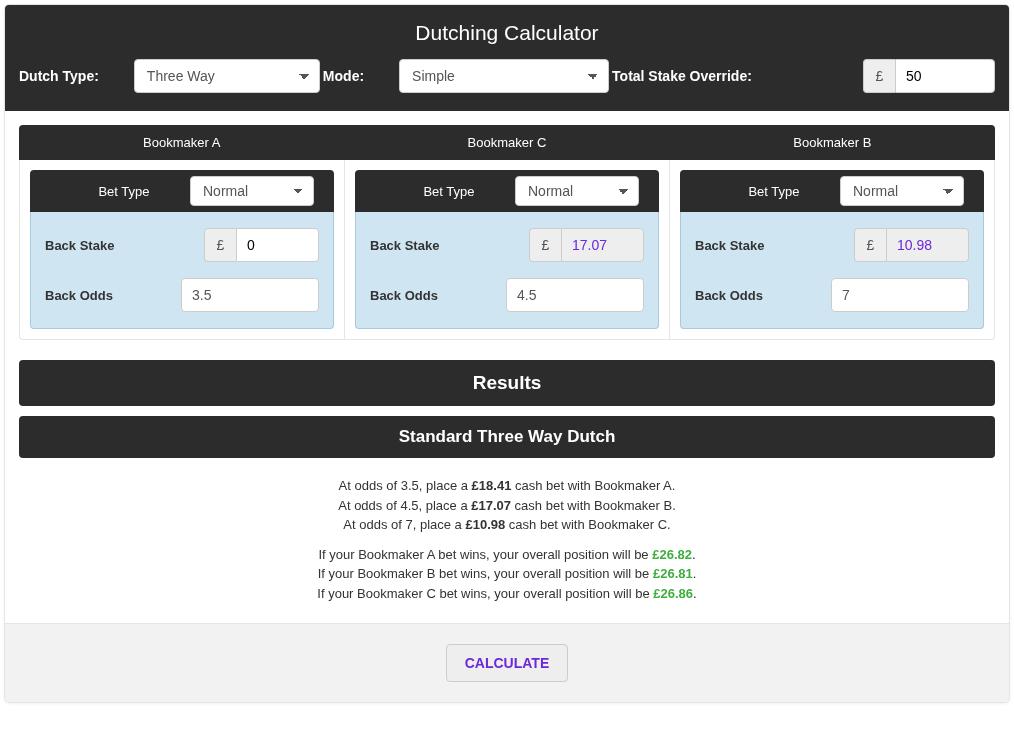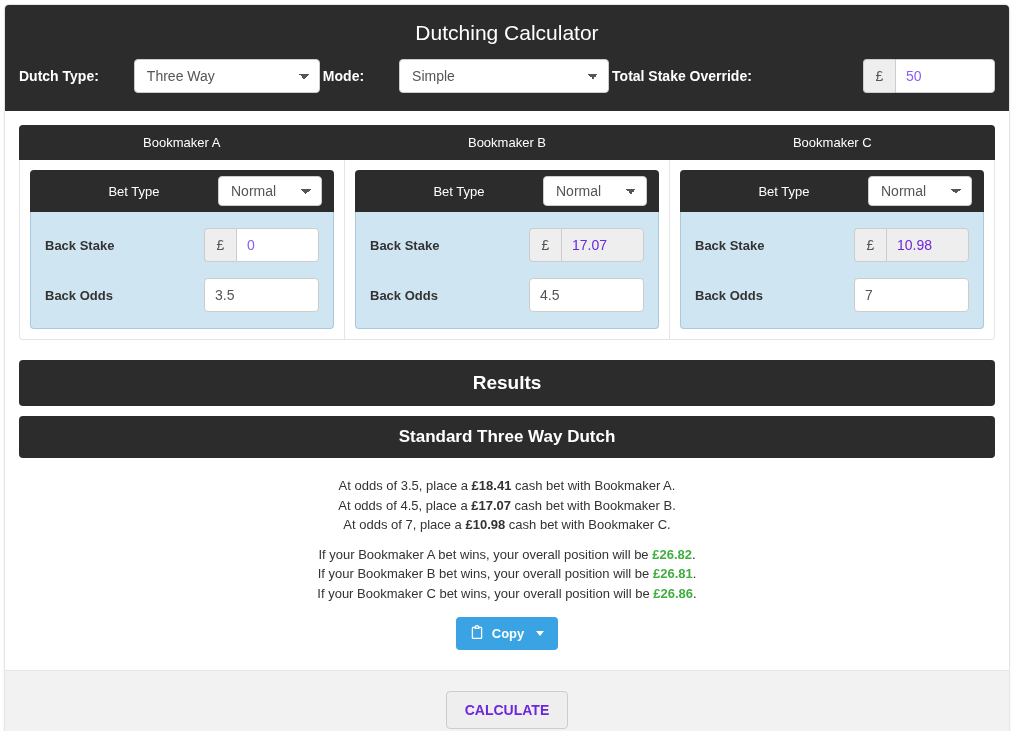--- a/index.html
+++ b/index.html
@@ -66,30 +66,30 @@
     color: #555;
     font-size: 14px;
   }
   .ig-input {
     border: 1px solid #ccc;
     border-radius: 0 4px 4px 0;
     height: 34px;
     padding: 0 10px;
     font-size: 14px;
     width: 100px;
-    color: #8b5cf6;
+    color: #000000;
   }
   .ig-input.readonly { background: #eee; color: #6d28d9; }
   .plain-input {
     border: 1px solid #ccc;
     border-radius: 4px;
     height: 34px;
     padding: 0 10px;
     font-size: 14px;
-    width: 115px;
+    width: 138px;
     color: #555;
   }
 
   .section {
     padding: 14px;
   }
   .bookers-header {
     display: flex;
     background: #2c2c2c;
     color: #fff;
@@ -112,29 +112,29 @@
     flex: 1;
     padding: 10px;
   }
   .booker-col + .booker-col { border-left: 1px solid #e5e5e5; }
   .bet-type-bar {
     background: #2c2c2c;
     color: #fff;
     border-radius: 4px 4px 0 0;
     display: flex;
     align-items: center;
-    padding: 6px 12px;
+    padding: 6px 20px;
   }
   .bet-type-bar .lbl {
     flex: 1;
     text-align: center;
     font-size: 13px;
     padding-left: 40px;
   }
-  .bet-type-bar .select { height: 30px; width: 104px; background-position: calc(100% - 15px) 12px, calc(100% - 10px) 12px; }
+  .bet-type-bar .select { height: 30px; width: 124px; background-position: calc(100% - 15px) 12px, calc(100% - 10px) 12px; }
   .bet-body {
     background: #cfe5f2;
     border: 1px solid #a9c9dc;
     border-top: none;
     border-radius: 0 0 4px 4px;
     padding: 16px 14px;
   }
   .field-row {
     display: flex;
     align-items: center;
@@ -231,22 +231,22 @@
       <div class="input-group">
         <span class="ig-addon">£</span>
         <input class="ig-input" value="50" style="">
       </div>
     </div>
   </div>
 
   <div class="section">
     <div class="bookers-header">
       <div>Bookmaker A</div>
+      <div>Bookmaker C</div>
       <div>Bookmaker B</div>
-      <div>Bookmaker C</div>
     </div>
     <div class="bookers-body">
 
       <div class="booker-col">
         <div class="bet-type-bar">
           <span class="lbl">Bet Type</span>
           <select class="select">
             <option>Normal</option>
           </select>
         </div>
@@ -329,28 +329,19 @@
     <p>
       <span>If your Bookmaker A bet wins, your overall position will be </span><span class="green">£26.82</span><span>.</span>
     </p>
     <p>
       <span>If your Bookmaker B bet wins, your overall position will be </span><span class="green">£26.81</span><span>.</span>
     </p>
     <p>
       <span>If your Bookmaker C bet wins, your overall position will be </span><span class="green">£26.86</span><span>.</span>
     </p>
 
-    <button class="copy-btn">
-      <span>
-        <svg viewBox="0 0 384 512">
-            <path d="M336 64h-53.88C268.9 26.8 233.7 0 192 0S115.1 26.8 101.9 64H48C21.49 64 0 85.49 0 112v352C0 490.5 21.49 512 48 512h288c26.51 0 48-21.49 48-48v-352C384 85.49 362.5 64 336 64zM192 48c17.67 0 32 14.33 32 32S209.7 112 192 112S160 97.67 160 80S174.3 48 192 48zM336 464H48v-352h48v20c0 6.6 5.4 12 12 12h168c6.6 0 12-5.4 12-12v-20h48V464z"></path>
-          </svg>
-      </span>
-      <span>Copy</span>
-      <span class="copy-caret"></span>
-    </button>
   </div>
 
   <div class="footer">
     <button class="calc-btn">CALCULATE</button>
   </div>
 
 </div>
 
 </body></html>

